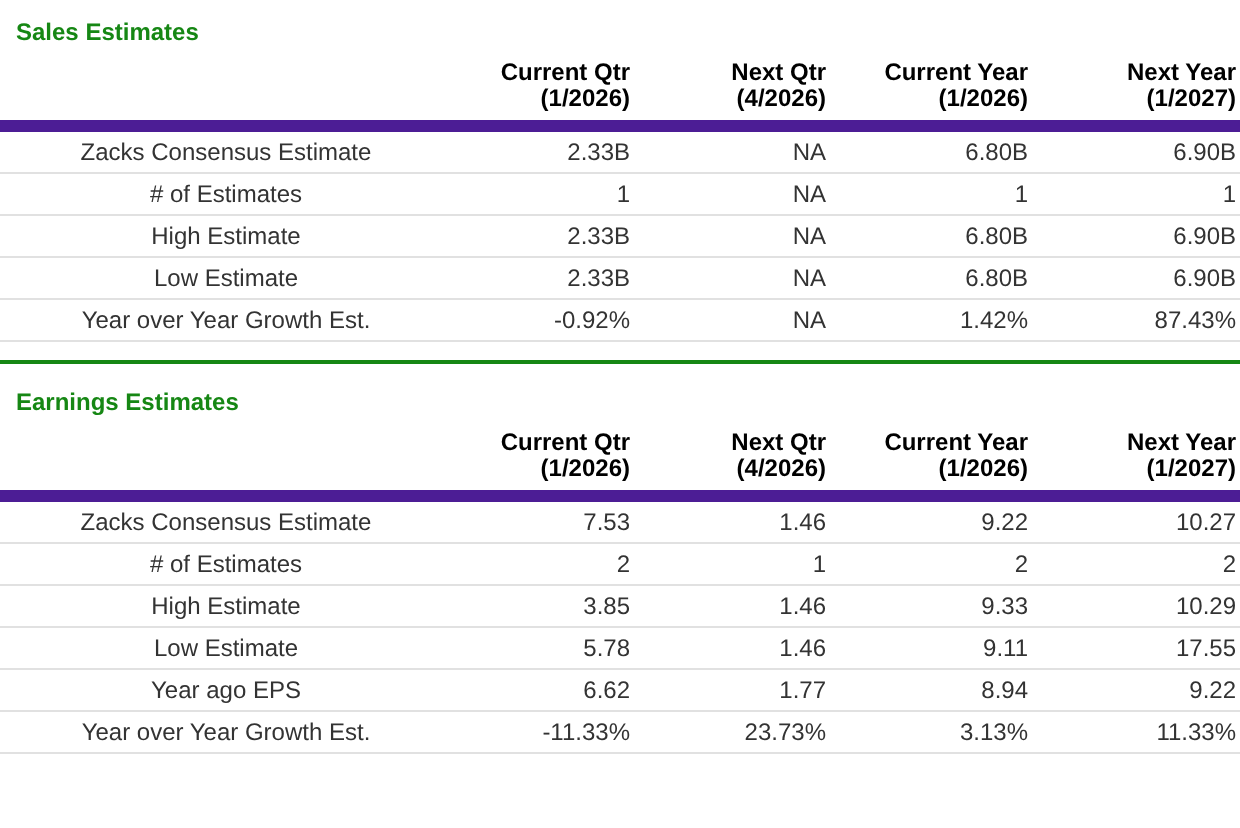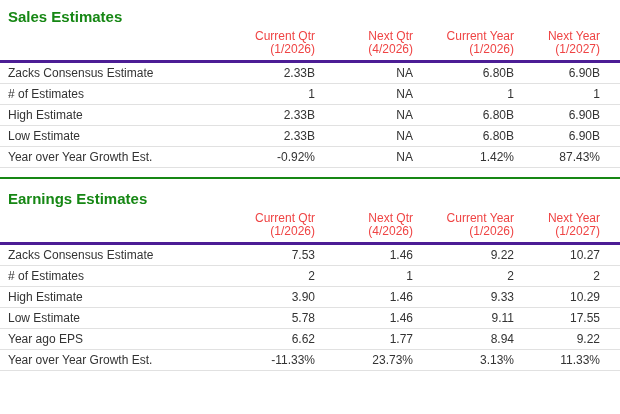--- a/index.html
+++ b/index.html
@@ -4,47 +4,47 @@
 <style>
   html, body { margin:0; padding:0; }
   body {
     width:620px; height:414px; overflow:hidden;
     background:#ffffff;
     font-family:"Liberation Sans", sans-serif;
     -webkit-font-smoothing:antialiased;
   }
   .section-title {
     margin:0; padding:9px 0 2px 8px;
-    font-size:15px; line-height:15px; font-weight:700;
+    font-size:12px; line-height:15px; font-weight:700;
     color:#168714;
   }
   .section-title.mt { padding-top:12px; }
   table.est-table {
     width:620px; border-collapse:collapse; table-layout:fixed;
   }
   col.c-label { width:218px; }
   col.c-num1 { width:97px; }
   col.c-num2 { width:98px; }
   col.c-num3 { width:101px; }
   col.c-num4 { width:106px; }
   th {
     text-align:right; vertical-align:bottom;
-    font-size:12px; line-height:13px; font-weight:400; color:#ef4444;
+    font-size:12px; line-height:13px; font-weight:700; color:#000000;
     padding:4px 0 4px 0;
-    border-bottom:3px solid #4c1d95;
+    border-bottom:6px solid #4c1d95;
   }
   td {
     font-size:12px; line-height:14px; color:#333333;
     padding:3px 0;
     border-bottom:1px solid #e1e1e1;
     white-space:nowrap; overflow:hidden;
   }
-  td.lbl { text-align:left; padding-left:8px; }
+  td.lbl { text-align:center; padding-left:8px; }
   td.num, th.num { text-align:right; }
-  td.last, th.last { padding-right:20px; }
+  td.last, th.last { padding-right:2px; }
   .green-divider {
     margin-top:9px; height:0;
     border-top:2px solid #168714;
   }
 </style>
 </head>
 <body>
 
 <div class="section">
   <h2 class="section-title">Sales Estimates</h2>
@@ -160,21 +160,21 @@
       </tr>
       <tr>
         <td class="lbl"># of Estimates</td>
         <td class="num">2</td>
         <td class="num">1</td>
         <td class="num">2</td>
         <td class="num last">2</td>
       </tr>
       <tr>
         <td class="lbl">High Estimate</td>
-        <td class="num">3.90</td>
+        <td class="num">3.85</td>
         <td class="num">1.46</td>
         <td class="num">9.33</td>
         <td class="num last">10.29</td>
       </tr>
       <tr>
         <td class="lbl">Low Estimate</td>
         <td class="num">5.78</td>
         <td class="num">1.46</td>
         <td class="num">9.11</td>
         <td class="num last">17.55</td>

